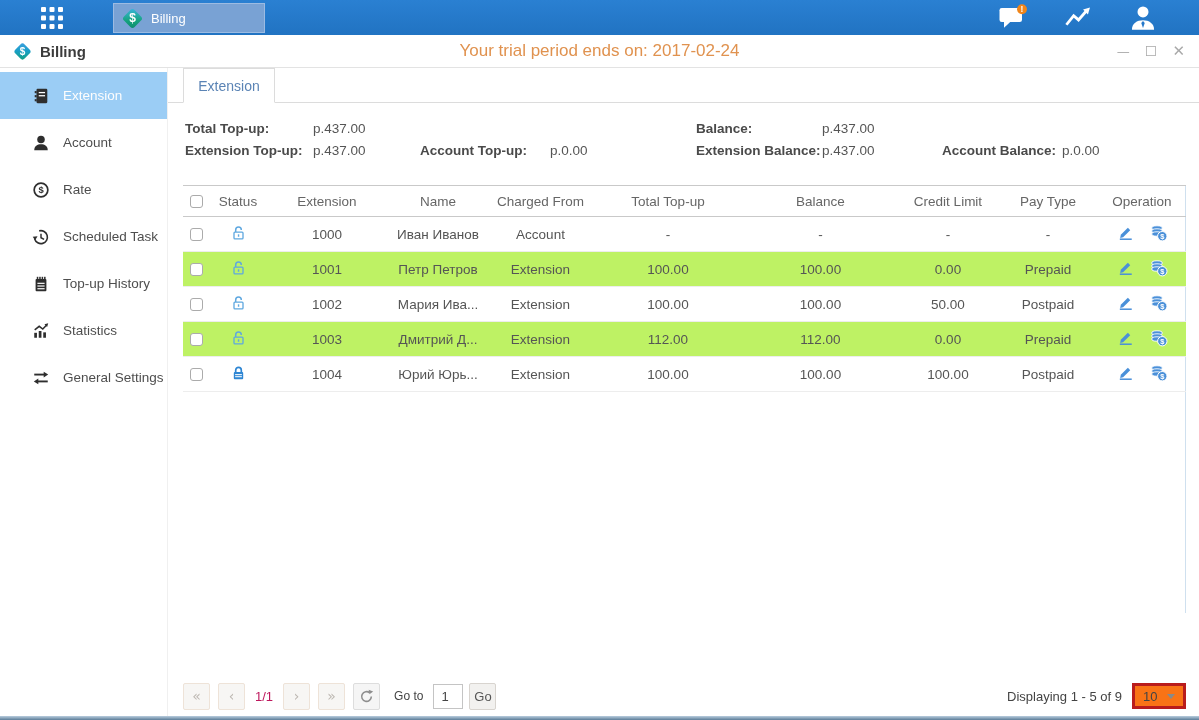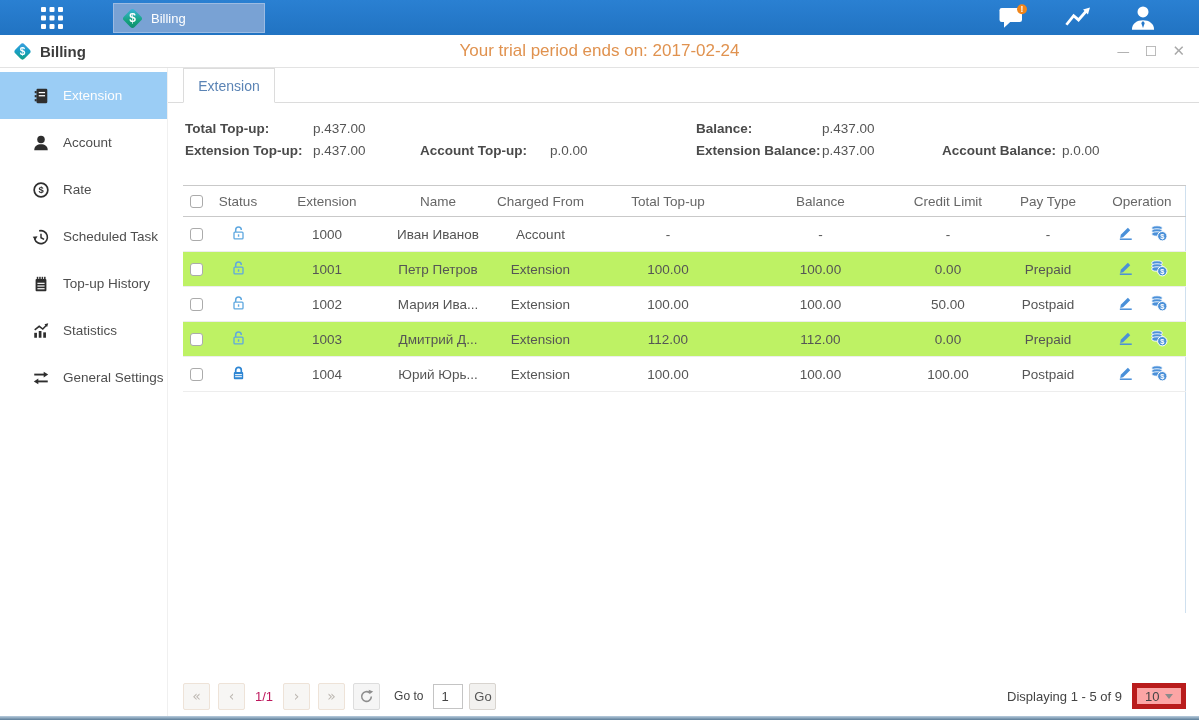--- a/index.html
+++ b/index.html
@@ -72,21 +72,21 @@
             color:#bdb8b2; font-size:14px; display:flex; align-items:center; justify-content:center;
             margin-right:8px; cursor:pointer; font-family:"DejaVu Sans",sans-serif; }
   .pg-indicator { font-size:13px; color:#be185d; margin:0 10px 0 2px; }
   .goto-label { font-size:12px; color:#444; margin:0 10px 0 6px; }
   .goto-input { width:30px; height:25px; border:1px solid #c4c4c4; font-size:13px; padding-left:7px;
                 font-family:inherit; color:#444; }
   .go-btn { width:27px; height:27px; background:#f2f1ef; border:1px solid #d8d4cf; border-radius:2px;
             color:#555; font-size:13px; margin-left:6px; cursor:pointer; font-family:inherit; }
   .footer-right { margin-left:auto; display:flex; align-items:center; }
   .displaying { font-size:13px; color:#444; margin-right:10px; }
-  .page-size { width:54px; height:26px; border:5px solid #b91c1c; background:#fca5a5; display:flex;
+  .page-size { width:54px; height:26px; border:3px solid #b91c1c; background:#f97316; display:flex;
                align-items:center; padding:0 8px; font-size:13px; color:#444; cursor:pointer; }
   .caret { margin-left:auto; width:0; height:0; border-left:4px solid transparent; border-right:4px solid transparent;
            border-top:5px solid #8a8a8a; }
 
   .bottom-strip { position:absolute; bottom:0; left:0; right:0; height:4px;
                   background:linear-gradient(to bottom,#b9cdde,#5c7d98); }
 </style>
 </head>
 <body>
 

